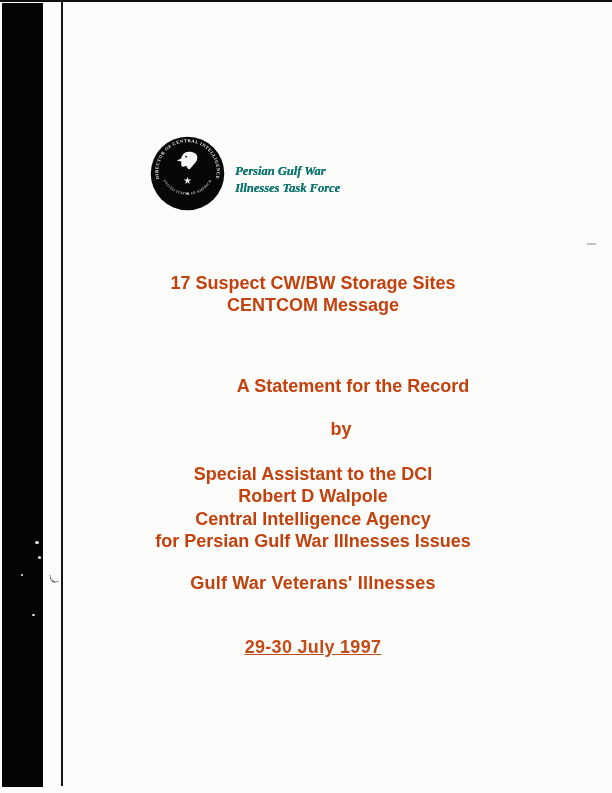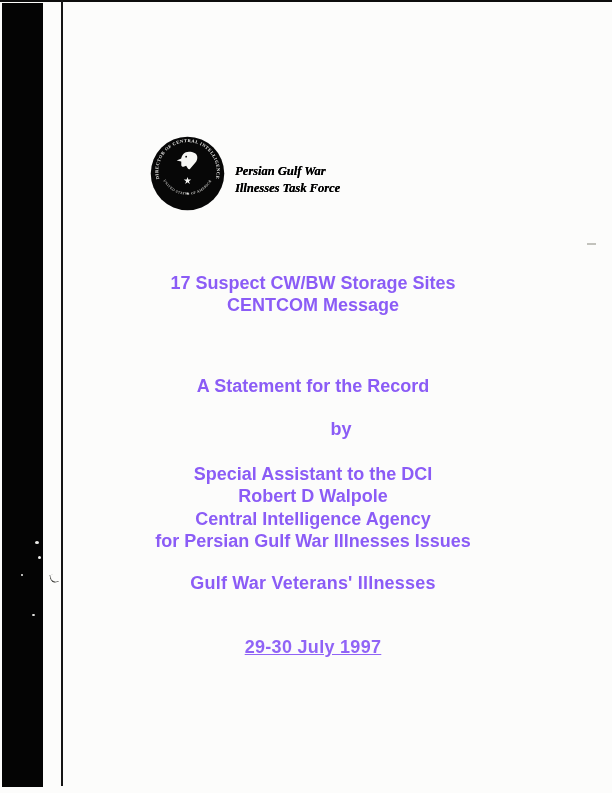--- a/index.html
+++ b/index.html
@@ -21,28 +21,28 @@
     border-left:1.5px solid #4a4a46;border-bottom:1.5px solid #4a4a46;
     border-bottom-left-radius:6px;transform:rotate(-12deg);}
   .dash-right{position:absolute;left:587px;top:243px;width:9px;height:2px;background:#c2c2bc;}
 
   .content{position:absolute;left:63px;top:0;width:500px;height:793px;}
 
   .seal{position:absolute;left:87px;top:136px;width:75px;height:75px;}
   .org-text{
     position:absolute;left:172px;top:163px;
     font-family:"Liberation Serif",serif;font-style:italic;font-weight:600;
-    font-size:12.5px;line-height:16.5px;color:#000000;
+    font-size:12.5px;line-height:16.5px;color:#0f766e;
     text-shadow:0.2px 0 0 currentColor;
   }
 
   .tblock{position:absolute;left:0;width:100%;text-align:center;
-    font-weight:bold;font-size:18px;line-height:22.4px;color:#8b5cf6;}
+    font-weight:bold;font-size:18px;line-height:22.4px;color:#c2410c;}
   .title-block{top:272px;}
-  .statement-line{top:375px;}
+  .statement-line{top:375px;padding-left:40px;}
   .byline{top:418px;margin-left:28px;}
   .author-block{top:463px;filter:blur(0.25px);}
   .audience-block{top:572px;filter:blur(0.45px);letter-spacing:0.2px;}
   .date-line{top:636px;filter:blur(0.55px);letter-spacing:0.3px;opacity:0.95;text-decoration:underline;}
 </style>
 </head>
 <body>
 
 <div class="page">
 

